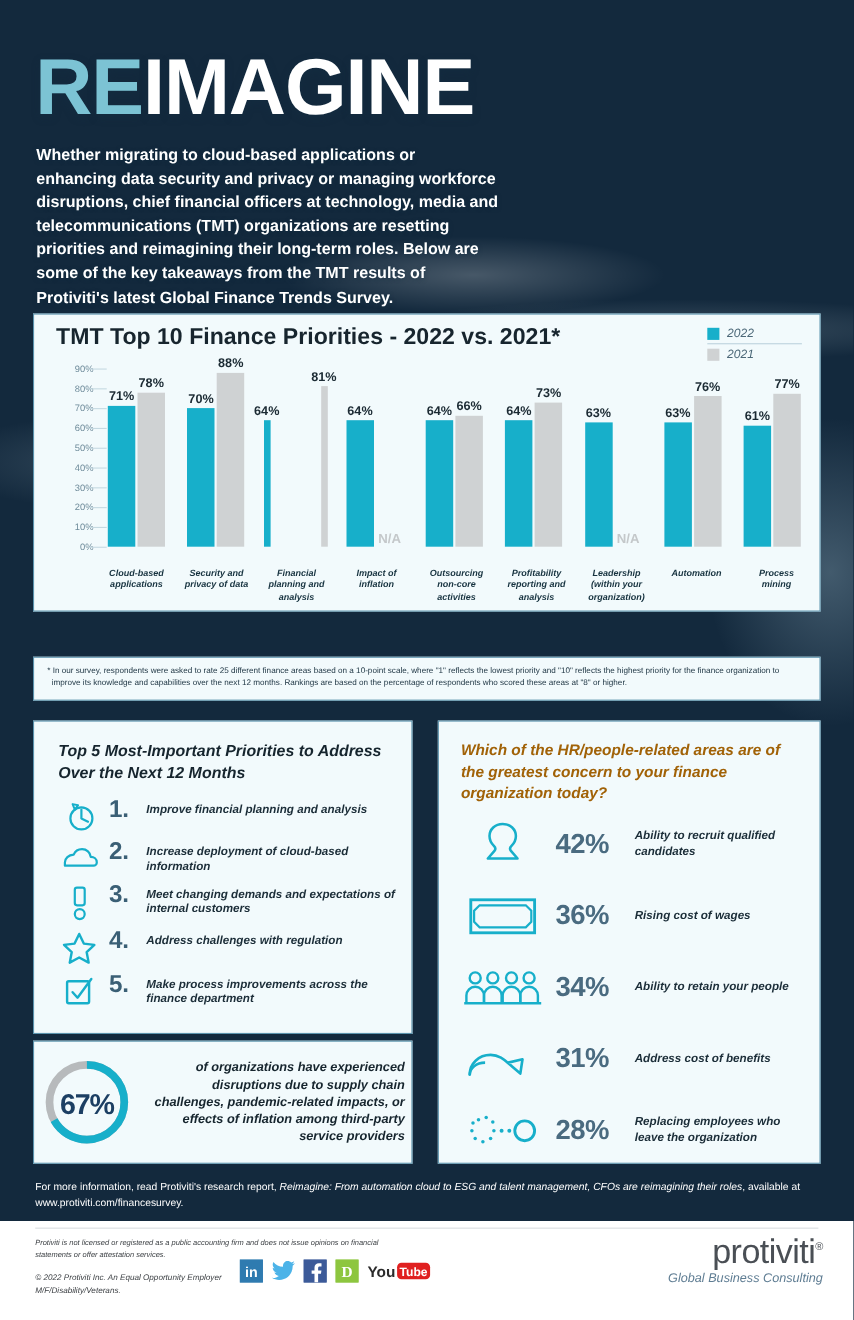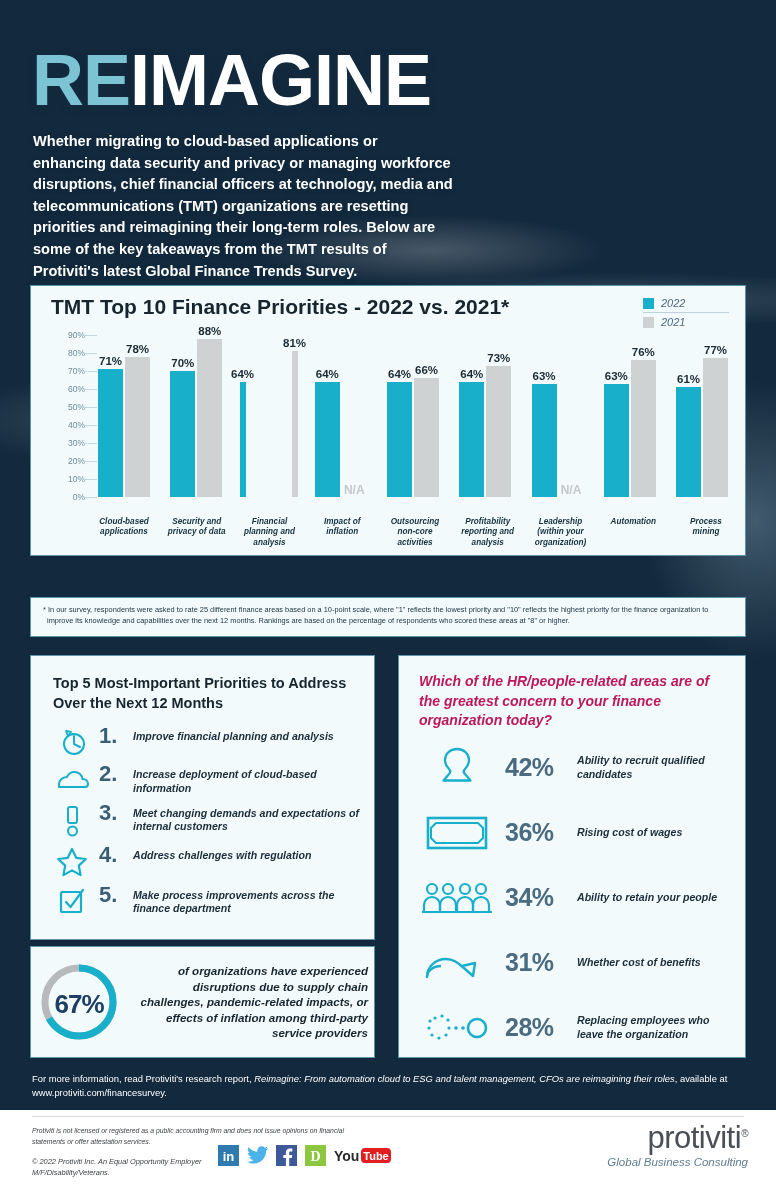--- a/index.html
+++ b/index.html
@@ -131,21 +131,21 @@
   
   .footnote-panel { left: 30px; top: 597px; width: 716px; height: 40px; }
   .footnote {
     padding: 6px 12px 0 12px; font-size: 7.4px; line-height: 1.55;
     color: #1b3240; text-indent: -4px; padding-left: 16px;
   }
 
   
   .top5-panel { left: 30px; top: 655px; width: 345px; height: 285px; }
   .top5-title {
-    font-size: 14.5px; font-weight: bold; color: #16252e;
+    font-size: 14.5px; font-weight: bold; font-style: italic; color: #16252e;
     line-height: 1.35; padding: 18px 20px 0 22px;
   }
   .top5-list { padding: 12px 14px 0 14px; }
   .top5-item { display: flex; align-items: flex-start; margin-bottom: 6px; }
   .t5-icon { width: 54px; flex: 0 0 54px; display:flex; justify-content:center; padding-top:2px; }
   .t5-num {
     flex: 0 0 34px; font-size: 22px; font-weight: bold; color: #3a5f75;
     text-align: left; line-height: 1;
   }
   .t5-text {
@@ -162,21 +162,21 @@
     font-size: 26px; font-weight: bold; color: #1c3f63; letter-spacing: -1px;
   }
   .donut-text {
     font-size: 11.6px; font-style: italic; font-weight: bold;
     color: #16252e; line-height: 1.34; text-align: right; padding-right: 6px;
   }
 
   
   .hr-panel { left: 398px; top: 655px; width: 348px; height: 403px; }
   .hr-title {
-    font-size: 14px; font-weight: bold; font-style: italic; color: #be185d;
+    font-size: 14px; font-weight: bold; font-style: italic; color: #a16207;
     line-height: 1.4; padding: 16px 22px 0 20px;
   }
   .hr-list { padding: 14px 10px 0 10px; }
   .hr-item { display: flex; align-items: center; margin-bottom: 19px; }
   .hr-icon { flex: 0 0 96px; display: flex; justify-content: center; align-items:center; height: 46px; }
   .hr-pct {
     flex: 0 0 72px; font-size: 25px; font-weight: bold; color: #4a6b80;
     letter-spacing: -0.5px;
   }
   .hr-text {
@@ -467,21 +467,21 @@
         <span class="hr-text">Ability to retain your people</span>
       </div>
       <div class="hr-item">
         <span class="hr-icon">
           <svg width="66" height="38" viewBox="0 0 66 38">
             <path d="M3 33 c0-10 8-18 19-18 c9 0 14 6 19 10 l8 7 2-13 -13 3" fill="none" stroke="#17afca" stroke-width="2.4" stroke-linejoin="round" stroke-linecap="round"></path>
             <path d="M3 33 c0-6 6-11 14-11" fill="none" stroke="#17afca" stroke-width="2.4"></path>
           </svg>
         </span>
         <span class="hr-pct">31%</span>
-        <span class="hr-text">Whether cost of benefits</span>
+        <span class="hr-text">Address cost of benefits</span>
       </div>
       <div class="hr-item">
         <span class="hr-icon">
           <svg width="64" height="32" viewBox="0 0 64 32">
             <g fill="#17afca">
               <circle cx="10" cy="6" r="1.6"></circle>
               <circle cx="17" cy="4" r="1.6"></circle>
               <circle cx="23" cy="8" r="1.6"></circle>
               <circle cx="24" cy="16" r="1.6"></circle>
               <circle cx="21" cy="23" r="1.6"></circle>

